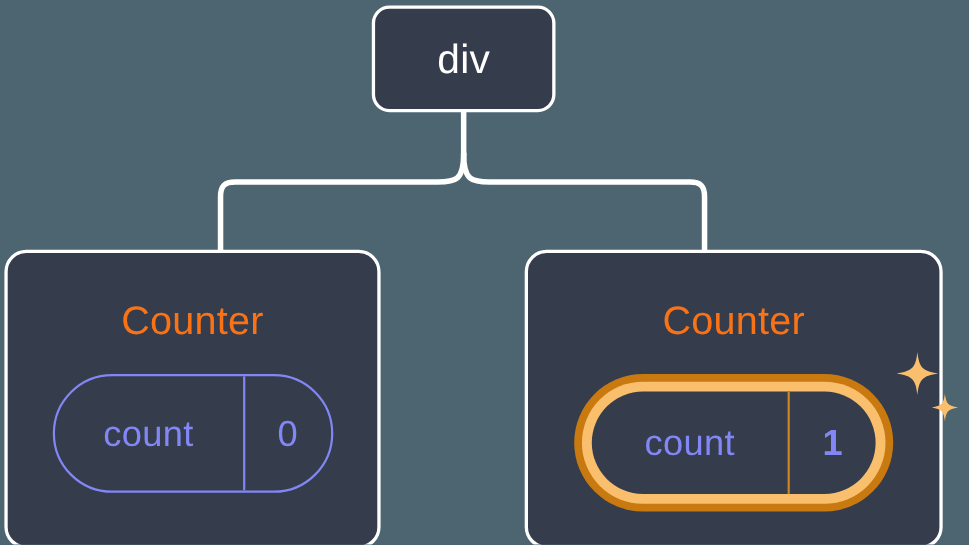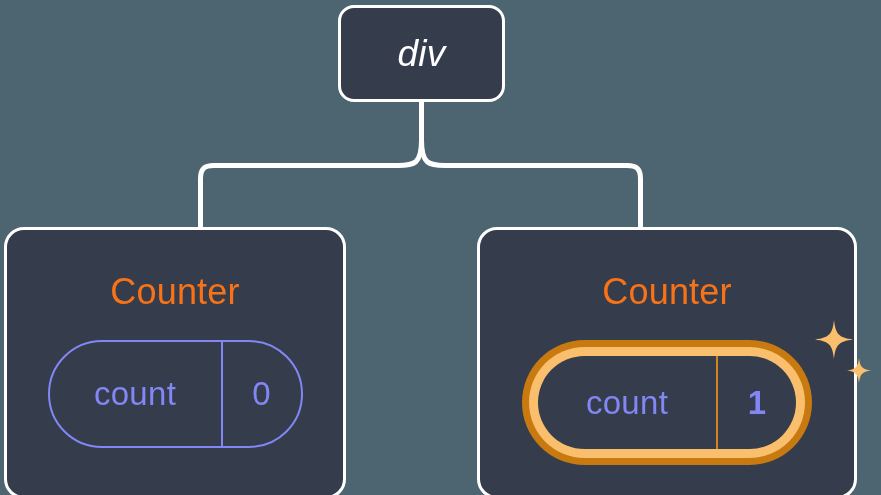--- a/index.html
+++ b/index.html
@@ -50,21 +50,20 @@
     height: 97px;
     justify-content: center;
     border-radius: 16px;
   }
   .node-root .node-title {
     font-size: 37px;
     line-height: 1;
     color: #ffffff;
     font-weight: 400;
     letter-spacing: 0.2px;
-    font-style: italic;
   }
 
   .node-child {
     top: 227px;
     height: 272px;
     padding-top: 44px;
   }
   .node-left  { left: 4px;   width: 342px; }
   .node-right { left: 477px; width: 380px; }
 

